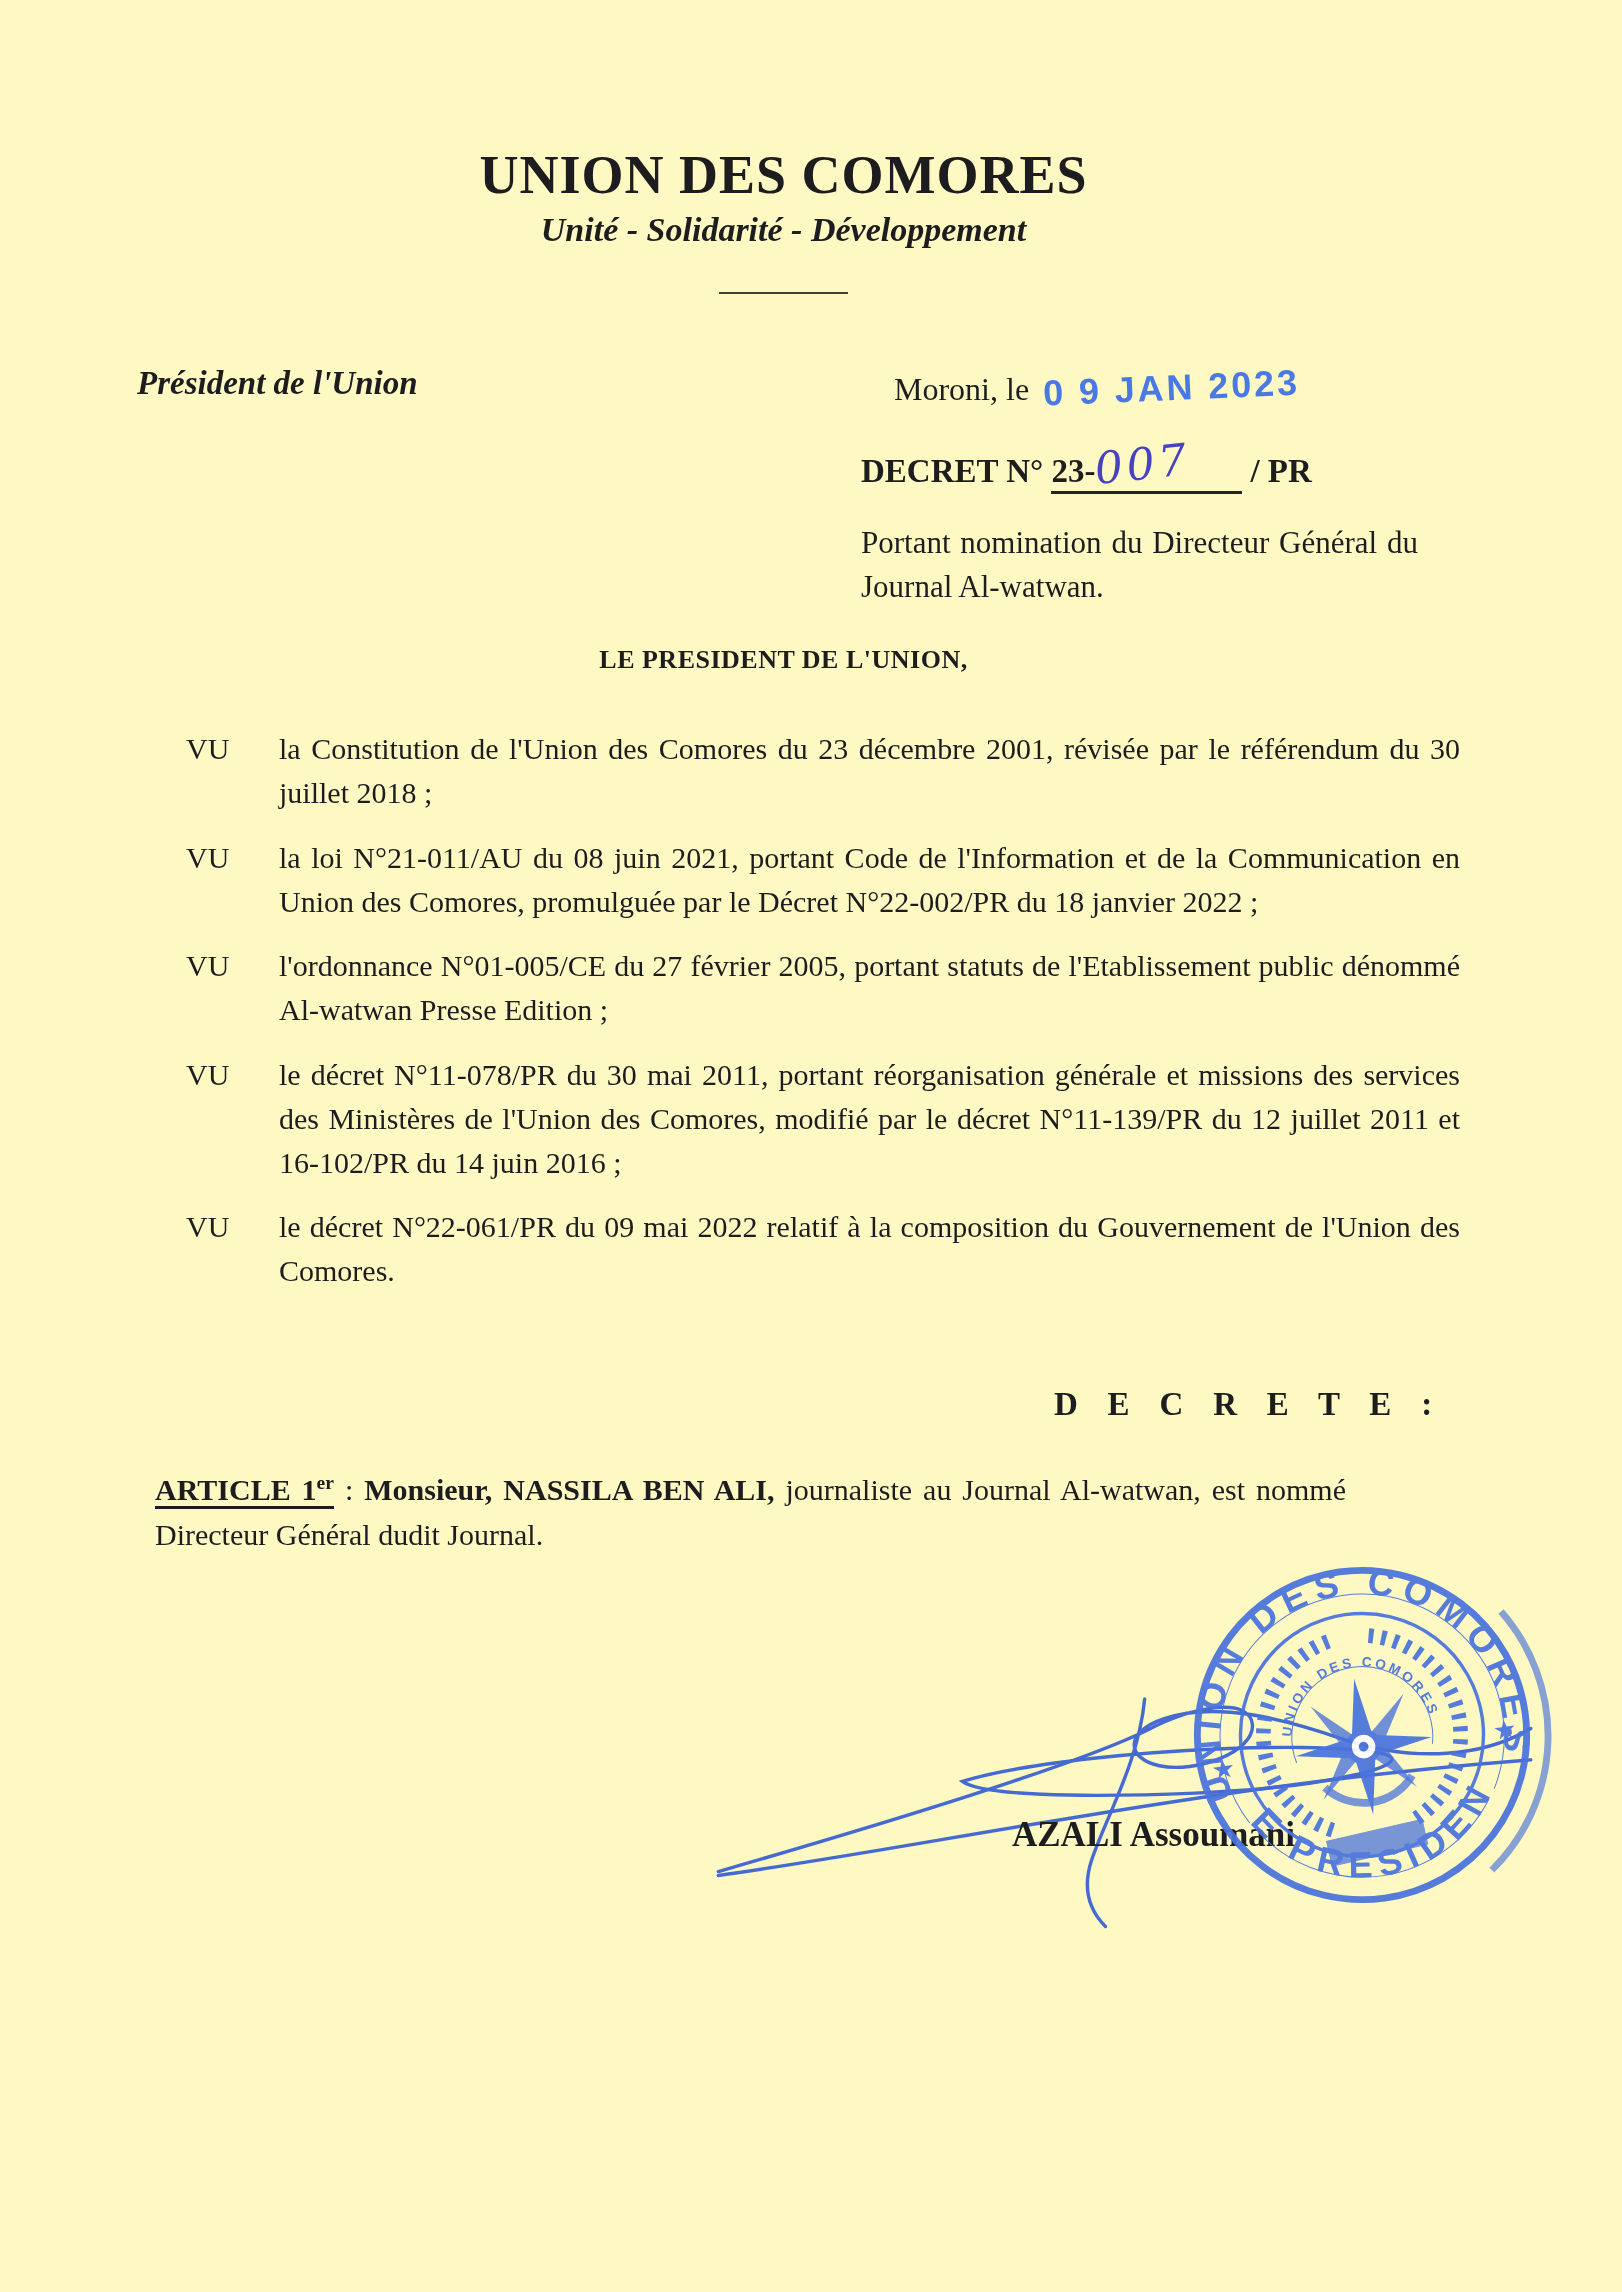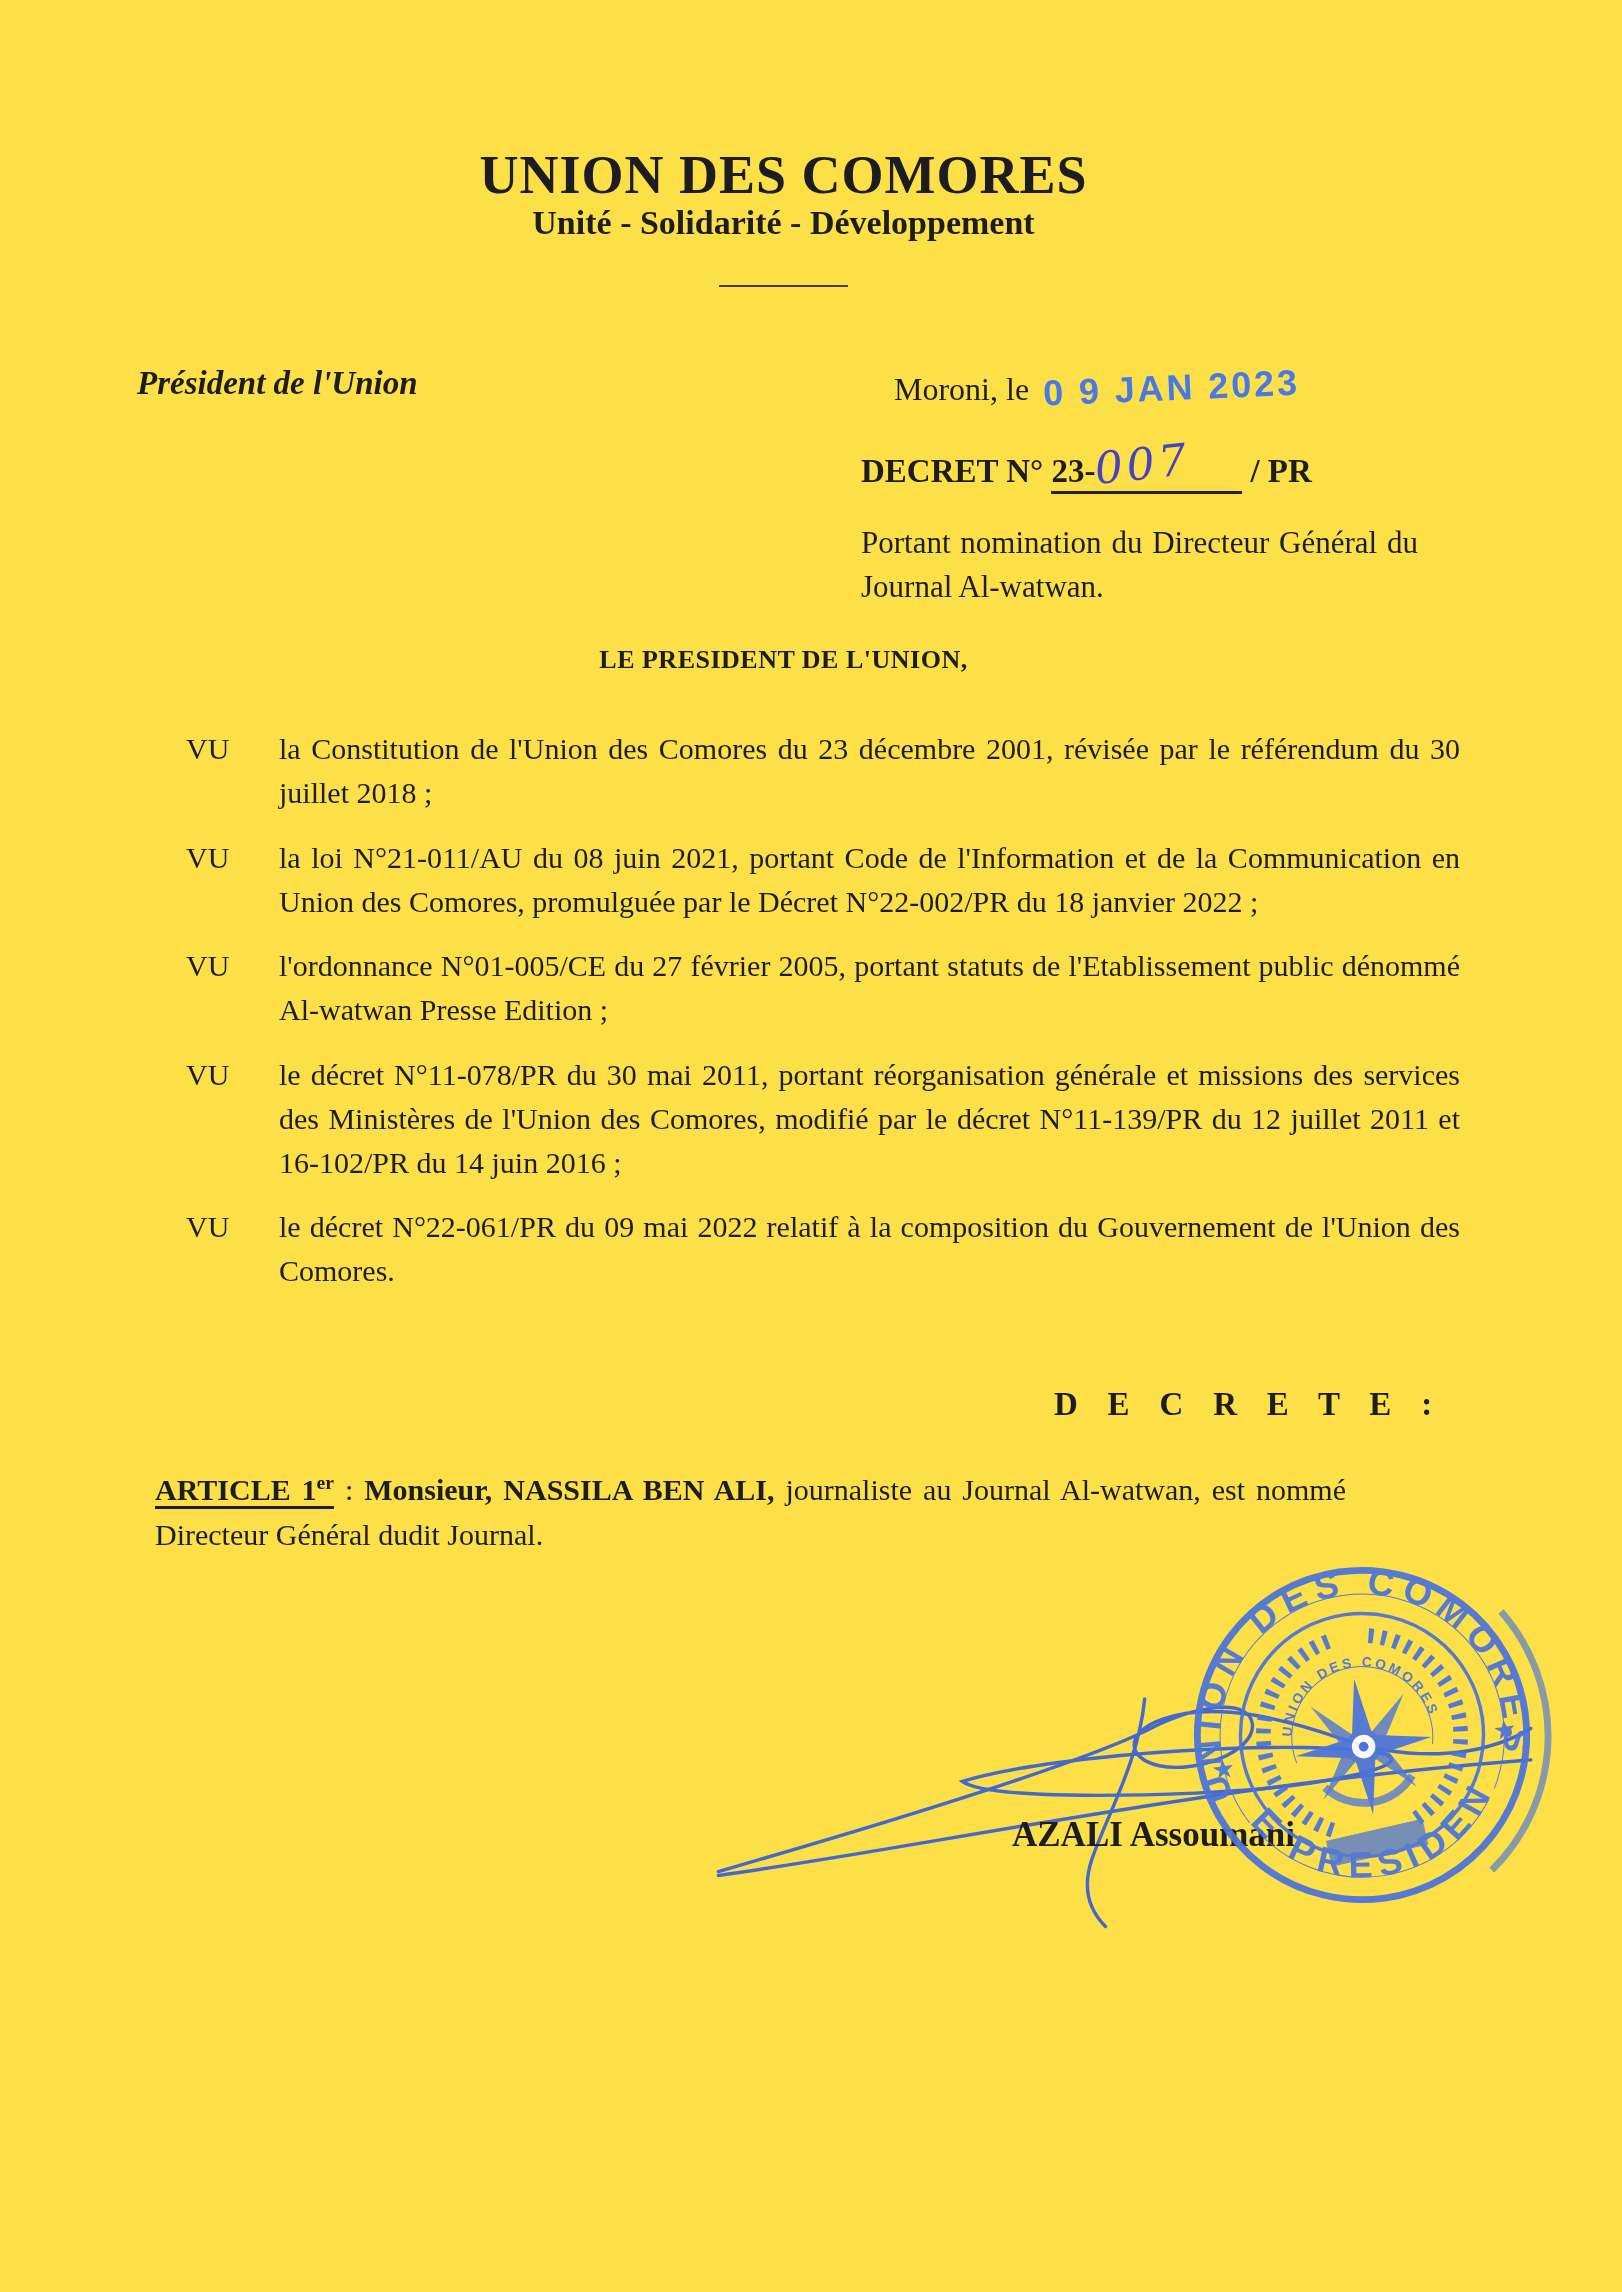--- a/index.html
+++ b/index.html
@@ -1,24 +1,24 @@
 <!DOCTYPE html>
 <html><head>
 <meta charset="utf-8">
 <style>
   html,body { margin:0; padding:0; background:#e8e8e8; }
   .page {
     position:relative; width:1622px; height:2293px; margin:0 auto;
-    background:#fde047; overflow:hidden;
+    background:#fef9c3; overflow:hidden;
     font-family:"Liberation Serif", serif; color:#1d1d1f;
   }
   
   .masthead { position:absolute; top:147px; left:124px; width:1319px; text-align:center; }
   .masthead h1 { margin:0; font-size:54px; font-weight:bold; letter-spacing:1px; line-height:1.05; }
-  .motto { margin-top:0; font-size:34px; font-weight:bold; }
+  .motto { margin-top:7px; font-size:34px; font-weight:bold; font-style:italic; }
   .rule { width:129px; margin:43px auto 0; border-top:2.9px solid #3f3f42; height:0; }
   
   .sender { position:absolute; top:365px; left:137px; font-size:33px; font-weight:bold; font-style:italic; }
   .dateline { position:absolute; top:367px; left:894px; font-size:32px; white-space:nowrap; }
   .datestamp {
     display:inline-block; margin-left:13.7px; transform:rotate(-2.5deg);
     font-family:"Liberation Sans", sans-serif; font-weight:bold;
     font-size:36px; letter-spacing:2.9px; color:#4a79e6;
   }
   

